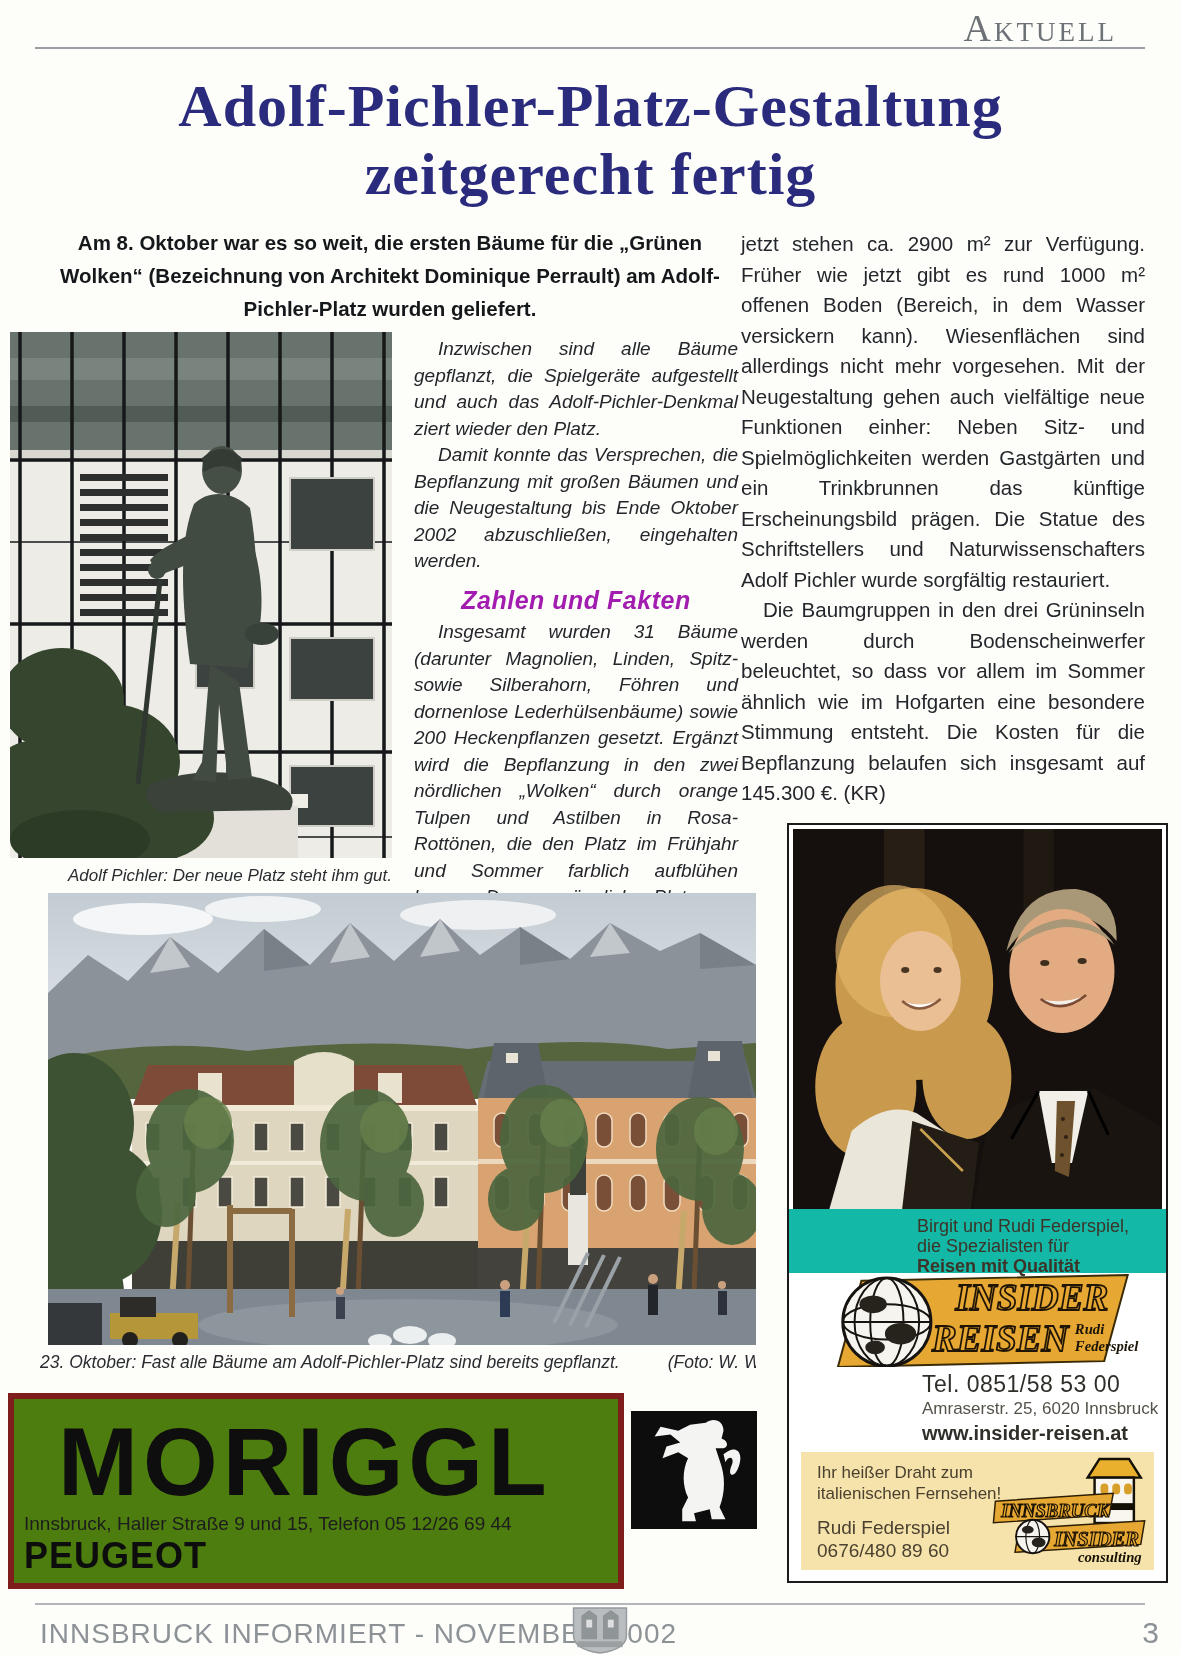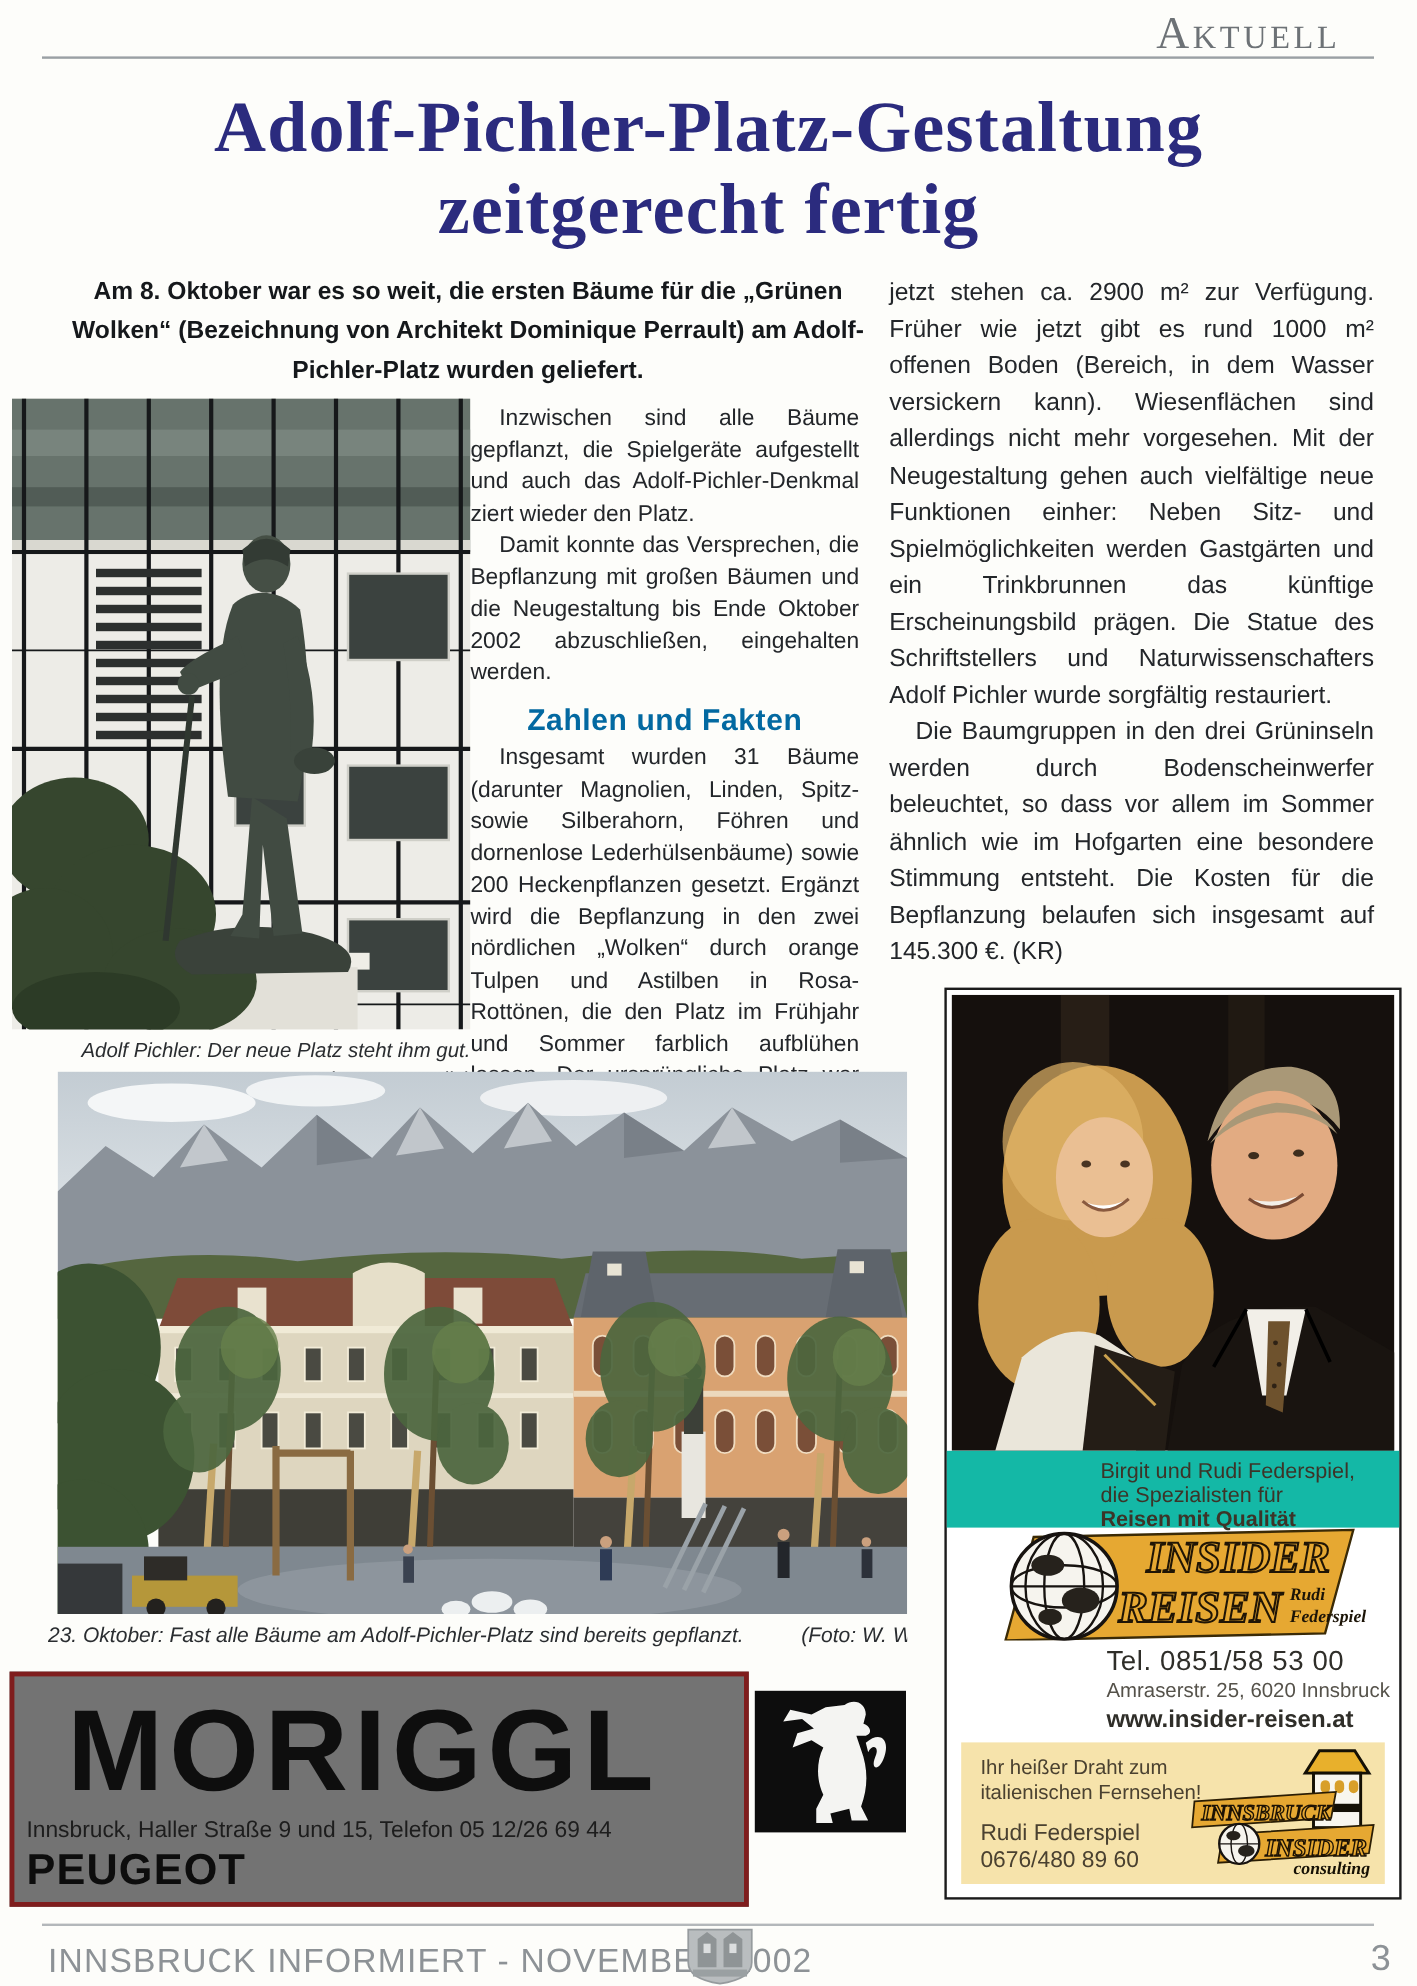--- a/index.html
+++ b/index.html
@@ -14,35 +14,35 @@
   .title{top:72px;left:0;width:1181px;text-align:center;font-family:"Liberation Serif",serif;
          font-weight:bold;font-size:60px;line-height:68px;color:#2b2b7e;letter-spacing:1px;}
   
   .intro{top:226px;left:40px;width:700px;text-align:center;font-weight:bold;
          font-size:20.5px;line-height:33px;color:#15181b;}
   
   .col-right{top:229px;left:741px;width:404px;font-size:20.5px;line-height:30.5px;
              text-align:justify;z-index:1;}
   .col-right p{margin:0;}
   .col-right p.indent{text-indent:22px;}
-  .col-mid{top:336px;left:392px;width:324px;font-size:19px;line-height:26.5px;
-           text-align:justify;z-index:1;}
+  .col-mid{top:336px;left:414px;width:324px;font-size:19px;line-height:26.5px;
+           text-align:justify;z-index:1;font-style:italic;}
   .col-mid p{margin:0;text-indent:24px;}
   .subhead{margin:12px 0 6px;text-align:center;font-weight:bold;font-size:25px;
-           color:#0369a1;letter-spacing:.5px;}
+           color:#a21caf;letter-spacing:.5px;}
   
   .photo-statue{top:332px;left:10px;width:382px;height:526px;z-index:2;}
   .caption1{top:864px;left:40px;width:352px;text-align:right;font-style:italic;
             font-size:17px;line-height:24px;color:#2a2d30;z-index:2;}
   .photo-square{top:893px;left:48px;width:708px;height:452px;z-index:2;}
   .caption2{top:1352px;left:40px;width:716px;display:flex;justify-content:space-between;
             font-style:italic;font-size:17.5px;color:#2a2d30;white-space:nowrap;overflow:hidden;z-index:2;gap:48px;}
   
-  .moriggl-box{top:1393px;left:8px;width:616px;height:196px;border:4px solid #7f1d1d;
-               background:#737373;box-sizing:border-box;z-index:2;}
+  .moriggl-box{top:1393px;left:8px;width:616px;height:196px;border:6px solid #7f1d1d;
+               background:#4d7c0f;box-sizing:border-box;z-index:2;}
   .moriggl-name{position:absolute;top:8px;left:44px;font-size:96px;font-weight:800;
                 color:#0e0e0e;letter-spacing:5px;}
   .peugeot-square{position:absolute;top:12px;left:617px;width:126px;height:118px;background:#0d0d0d;}
   .moriggl-line{position:absolute;left:10px;right:8px;bottom:6px;display:flex;
                 justify-content:space-between;align-items:baseline;flex-direction:column;}
   .moriggl-address{font-size:19px;color:#1d1d1d;}
   .peugeot-word{font-size:36px;font-weight:800;color:#0d0d0d;letter-spacing:1px;}
   
   .insider-box{top:823px;left:787px;width:381px;height:760px;border:2px solid #1b1b1b;
                background:#fff;box-sizing:border-box;z-index:2;}

